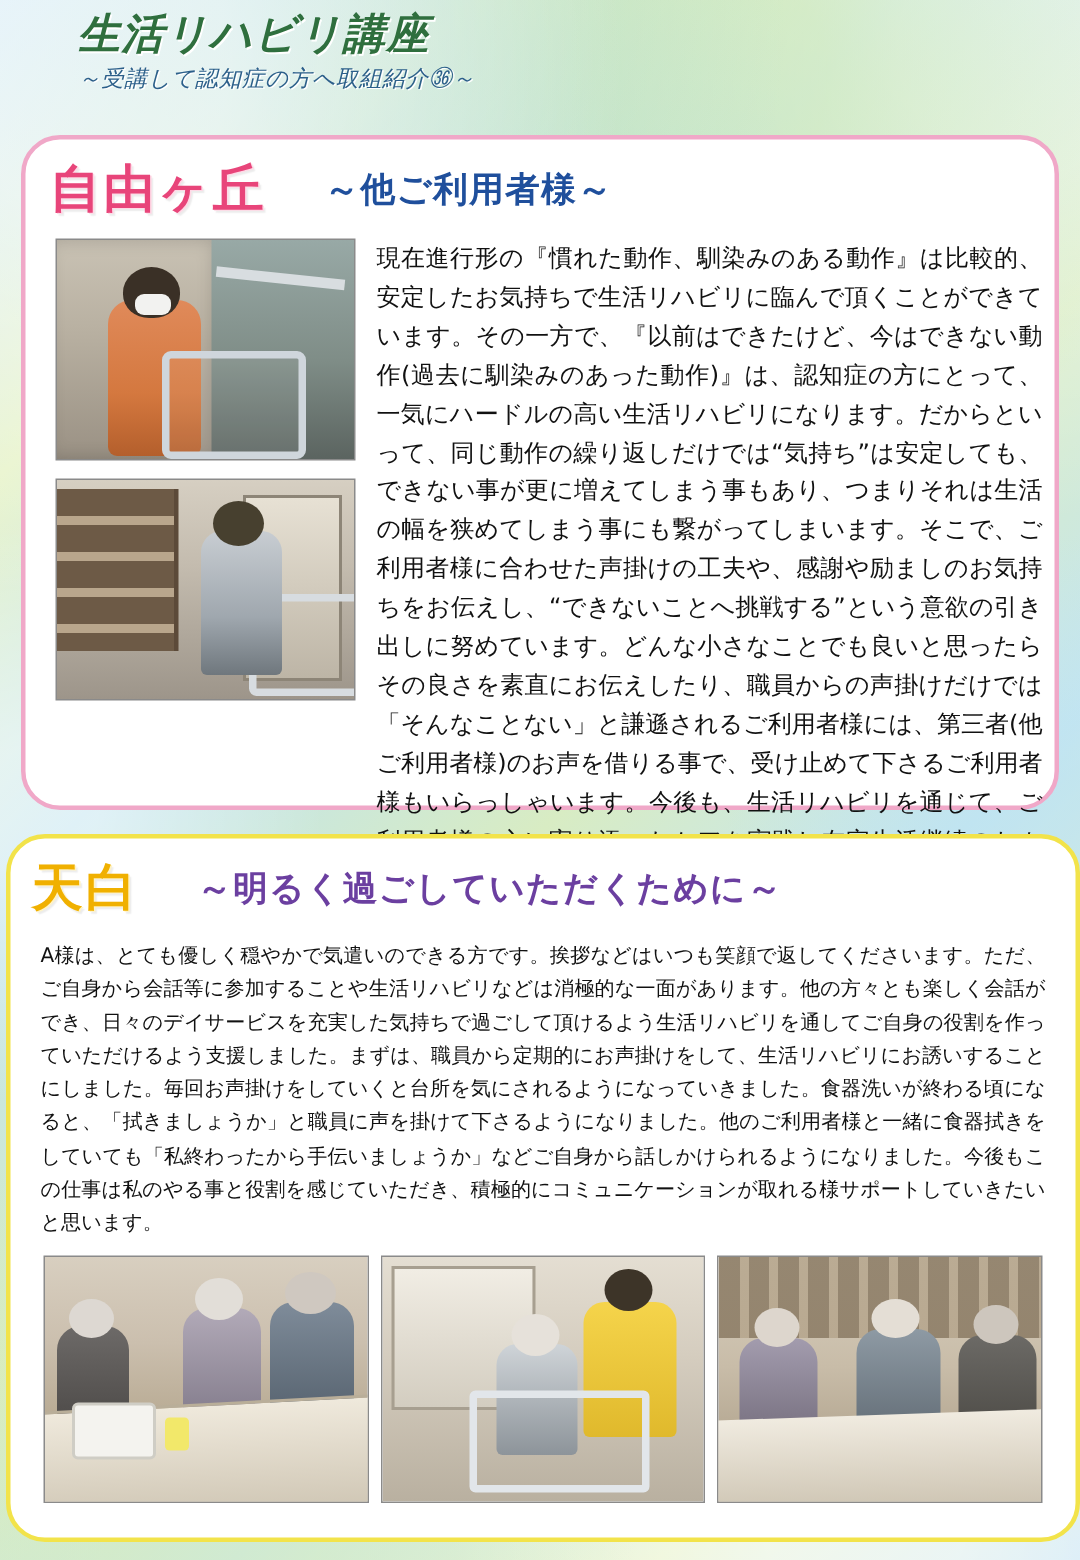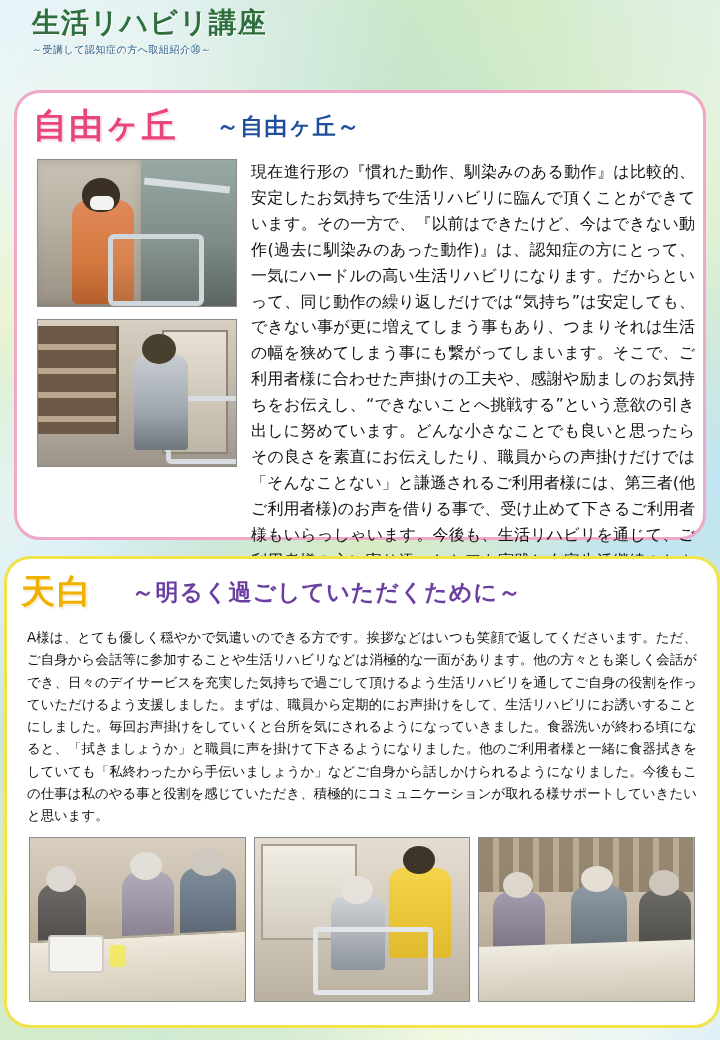--- a/index.html
+++ b/index.html
@@ -37,36 +37,37 @@
       radial-gradient(circle at 80% 97%, rgba(255,255,255,0.5) 0 6%, rgba(255,255,255,0) 24%);
     pointer-events: none;
   }
 
   
   .header {
     position: absolute;
     left: 0; top: 8px;
     width: 720px;
     height: 72px;
-    padding-left: 32px;
+    padding-left: 52px;
     box-sizing: border-box;
     z-index: 3;
+    font-style: italic;
   }
   .header-title {
     font-family: "DejaVu Sans", sans-serif;
     font-size: 28px;
     font-weight: bold;
     color: #2f6f3e;
     letter-spacing: 1px;
     text-shadow: 1px 1px 0 #ffffff;
     line-height: 1.1;
   }
   .header-sub {
     font-family: "DejaVu Sans", sans-serif;
-    font-size: 10px;
+    font-size: 15px;
     color: #2c5f8a;
     margin-top: 4px;
     letter-spacing: 0.5px;
     text-shadow: 1px 1px 0 #ffffff;
   }
 
   
   .card {
     position: absolute;
     box-sizing: border-box;
@@ -334,21 +335,21 @@
 
   <div class="header">
     <div class="header-title">生活リハビリ講座</div>
     <div class="header-sub">～受講して認知症の方へ取組紹介㊱～</div>
   </div>
 
   <div class="card card-pink">
 
     <div class="section-head">
       <span class="facility-name">自由ヶ丘</span>
-      <span class="facility-tag">～自由ヶ丘～</span>
+      <span class="facility-tag">～他ご利用者様～</span>
     </div>
 
     <div class="pink-body">
 
       <div class="photo-col">
         <div class="photo">
           <div class="ph-inner p1">
             <div class="rail"></div>
             <div class="walker"></div>
             <div class="fig"></div>

